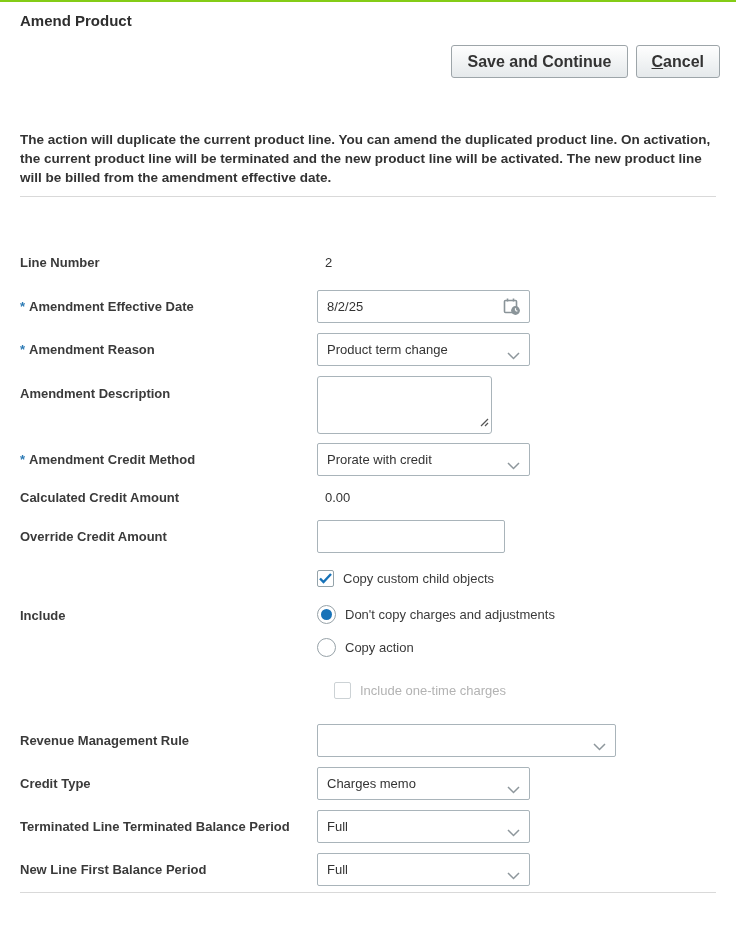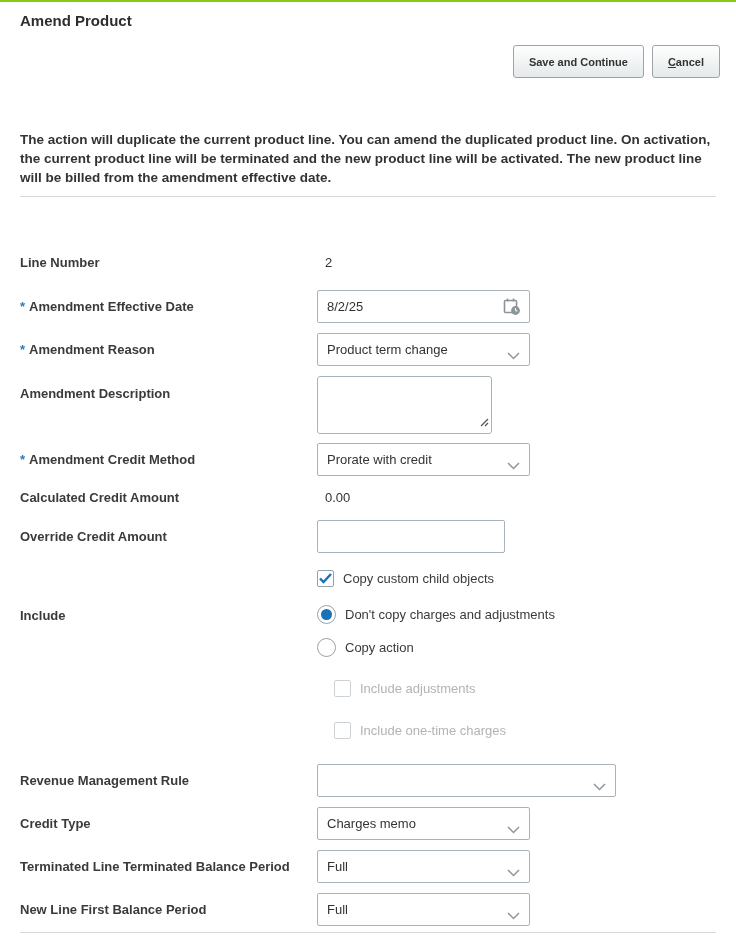--- a/index.html
+++ b/index.html
@@ -10,21 +10,21 @@
     border-top:2px solid #84cc16; overflow:hidden;
   }
   .page-title {
     margin:10px 0 0 20px; font-size:15px; font-weight:bold; color:#2e2e2e;
   }
   .toolbar {
     display:flex; justify-content:flex-end; gap:8px; margin:16px 16px 0 0;
   }
   .btn {
     height:33px; padding:0 15px; font-family:"Liberation Sans",sans-serif;
-    font-size:11px; font-weight:bold; color:#333;
+    font-size:16px; font-weight:bold; color:#333;
     background:linear-gradient(#fefefe,#e5e9eb);
     border:1px solid #9da5a9; border-radius:3px; cursor:pointer;
   }
   .btn .u { text-decoration:underline; }
   .notice {
     margin:52px 20px 0 20px; width:696px;
     font-size:13.5px; font-weight:bold; color:#333; line-height:19px;
   }
   .divider { border:none; border-top:1px solid #d9d9d9; margin:9px 20px 0 20px; }
   .divider-bottom { border:none; border-top:1px solid #d9d9d9; margin:6px 20px 0 20px; }
@@ -207,25 +207,20 @@
             </span>
           <span class="opt-label">Don't copy charges and adjustments</span>
         </div>
         <div class="radio-line">
           <span class="radio"></span>
           <span class="opt-label">Copy action</span>
         </div>
       </div>
     </div>
 
-    <div class="row mt-dis1">
-      <div class="lbl"></div>
-      <span class="cb disabled indent"></span>
-      <span class="opt-label disabled">Include adjustments</span>
-    </div>
 
     <div class="row mt-dis2">
       <div class="lbl"></div>
       <span class="cb disabled indent"></span>
       <span class="opt-label disabled">Include one-time charges</span>
     </div>
 
     <div class="row mt-rev">
       <div class="lbl">Revenue Management Rule</div>
       <div class="sel wide">

